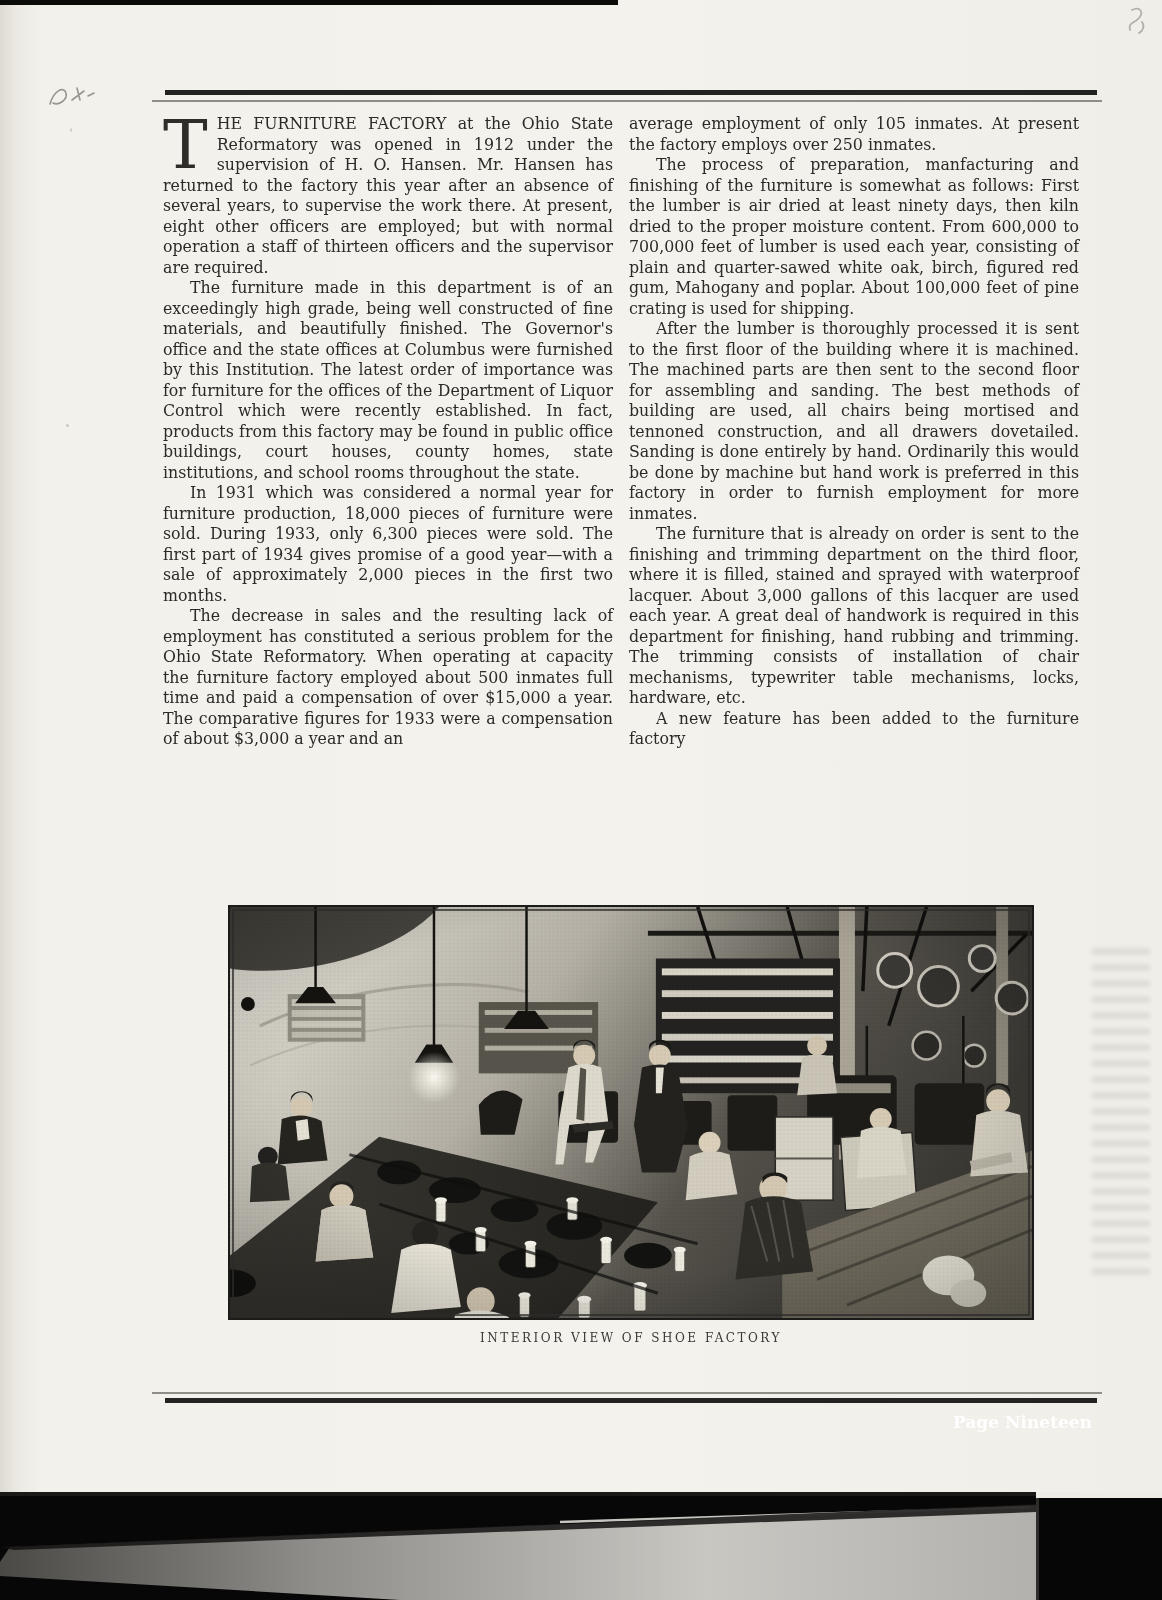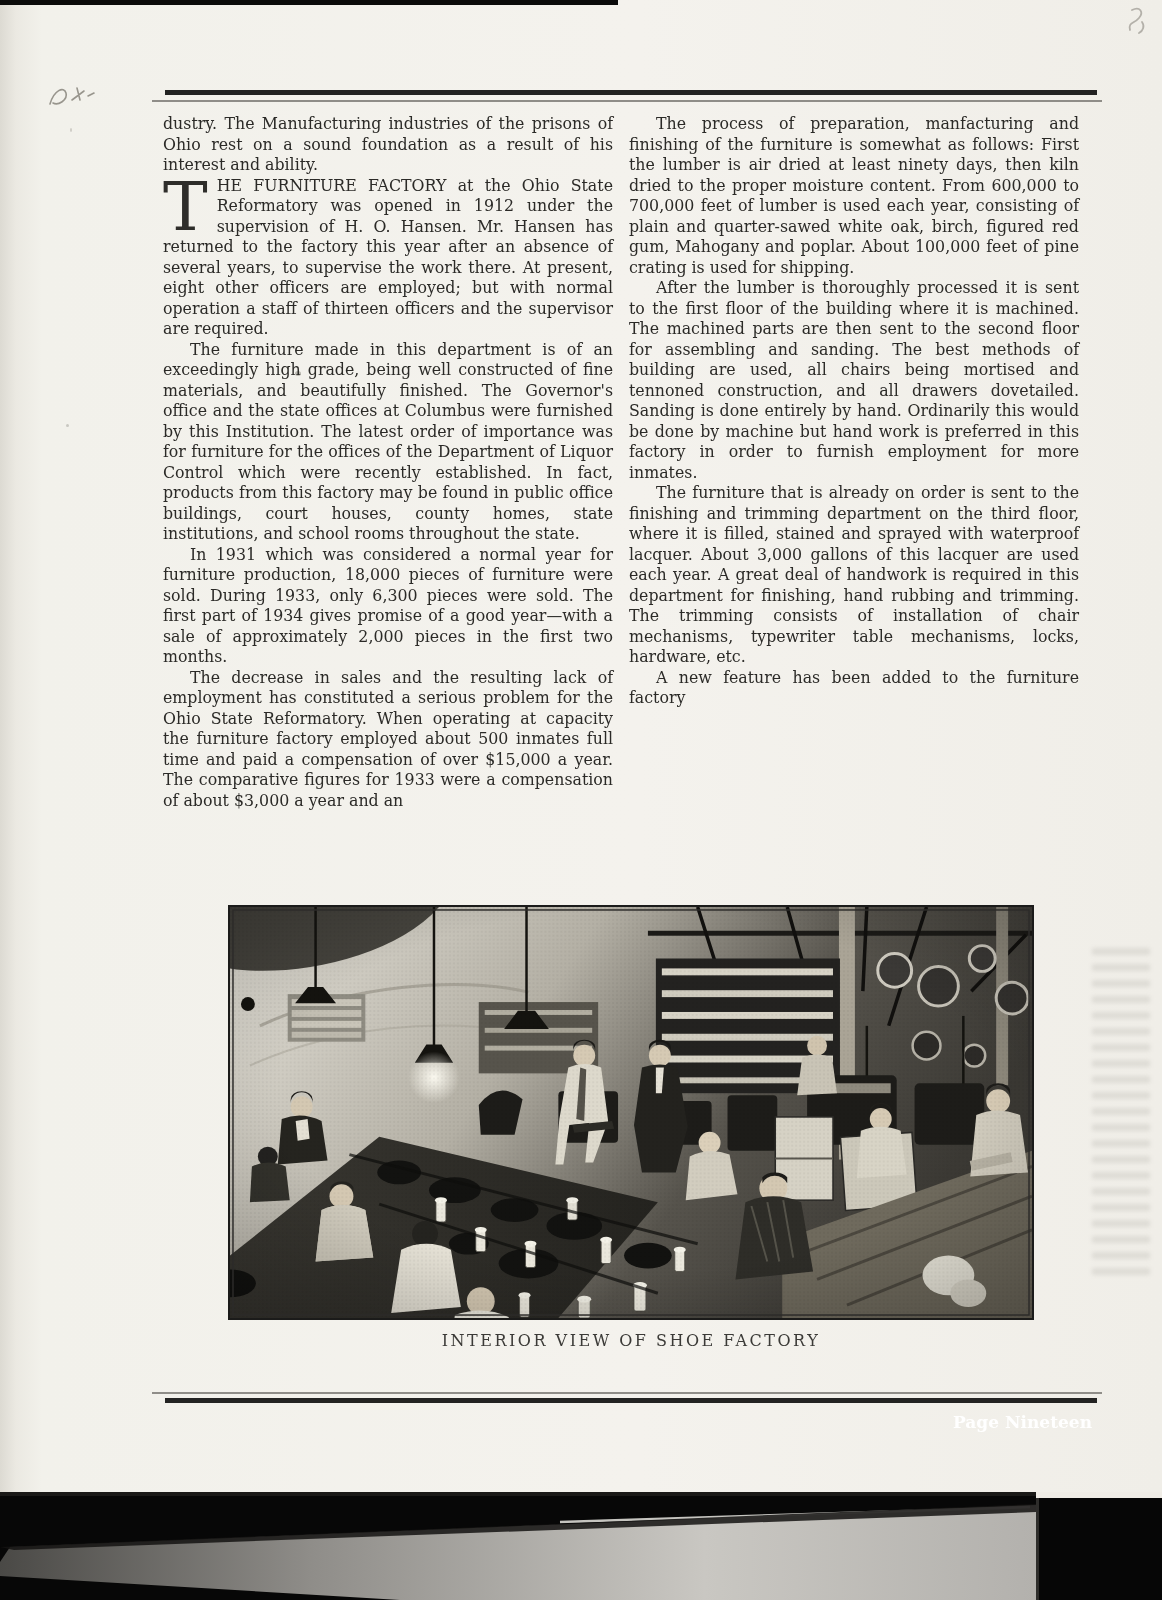--- a/index.html
+++ b/index.html
@@ -21,21 +21,21 @@
   .col p{margin:0;text-indent:27px;}
   .col p.noindent{text-indent:0;}
   .heading{font-size:27px;line-height:30px;text-align:center;margin:15px 0 9px 0;
            font-weight:400;letter-spacing:.5px;color:#343330;}
   .dropcap{float:left;font-size:67px;line-height:52px;padding:5px 9px 0 0;color:#2e2d2a;}
   
   .photo-frame{position:absolute;left:228px;top:905px;width:806px;height:415px;
                border:2px solid #1b1b1a;box-sizing:border-box;background:#8d8a82;}
   .photo-frame svg{display:block;width:100%;height:100%;}
   .caption{position:absolute;left:228px;top:1331px;width:806px;text-align:center;
-           font-size:16px;letter-spacing:2.5px;color:#3b3a37;}
+           font-size:12px;letter-spacing:2.5px;color:#3b3a37;}
   .pagenum{position:absolute;right:70px;top:1412px;font-weight:bold;
            font-size:17px;color:#ffffff;}
   
   .pencil-mark{position:absolute;left:44px;top:78px;}
   .corner-mark{position:absolute;left:1112px;top:4px;}
   .speck{position:absolute;background:#8d8a82;border-radius:50%;opacity:.55;}
   .bleed{position:absolute;left:1092px;top:948px;width:58px;height:330px;opacity:.20;
          filter:blur(2px);
          background:repeating-linear-gradient(180deg,#96938b 0 7px,transparent 7px 16px);}
   .bottom-strip{position:absolute;left:0;top:1492px;width:1162px;height:108px;}
@@ -56,28 +56,28 @@
   </svg>
   <div class="speck" style="left:295px;top:371px;width:6px;height:5px;"></div>
   <div class="speck" style="left:66px;top:424px;width:3px;height:3px;opacity:.4;"></div>
   <div class="speck" style="left:70px;top:128px;width:2px;height:4px;opacity:.35;"></div>
   <div class="bleed"></div>
 
   <div class="rule rule-thick" style="left:165px;top:90px;width:932px;"></div>
   <div class="rule rule-thin" style="left:152px;top:100px;width:950px;"></div>
 
   <div class="col col-left">
-    <p class="noindent">dustry. The Manufacturing industries of the prisons of Ohio rest on a sound foundation as a result of his interest and ability.</p>
     <p class="noindent"><span class="dropcap">T</span><span>HE FURNITURE FACTORY at the Ohio State Reformatory was opened in 1912 under the supervision of H. O. Hansen. Mr. Hansen has returned to the factory this year after an absence of several years, to supervise the work there. At present, eight other officers are employed; but with normal operation a staff of thirteen officers and the supervisor are required.</span></p>
     <p>The furniture made in this department is of an exceedingly high grade, being well constructed of fine materials, and beautifully finished. The Governor's office and the state offices at Columbus were furnished by this Institution. The latest order of importance was for furniture for the offices of the Department of Liquor Control which were recently established. In fact, products from this factory may be found in public office buildings, court houses, county homes, state institutions, and school rooms throughout the state.</p>
     <p>In 1931 which was considered a normal year for furniture production, 18,000 pieces of furniture were sold. During 1933, only 6,300 pieces were sold. The first part of 1934 gives promise of a good year—with a sale of approximately 2,000 pieces in the first two months.</p>
     <p>The decrease in sales and the resulting lack of employment has constituted a serious problem for the Ohio State Reformatory. When operating at capacity the furniture factory employed about 500 inmates full time and paid a compensation of over $15,000 a year. The comparative figures for 1933 were a compensation of about $3,000 a year and an</p>
   </div>
 
   <div class="col col-right">
+    <p class="noindent">average employment of only 105 inmates. At present the factory employs over 250 inmates.</p>
     <p>The process of preparation, manfacturing and finishing of the furniture is somewhat as follows: First the lumber is air dried at least ninety days, then kiln dried to the proper moisture content. From 600,000 to 700,000 feet of lumber is used each year, consisting of plain and quarter-sawed white oak, birch, figured red gum, Mahogany and poplar. About 100,000 feet of pine crating is used for shipping.</p>
     <p>After the lumber is thoroughly processed it is sent to the first floor of the building where it is machined. The machined parts are then sent to the second floor for assembling and sanding. The best methods of building are used, all chairs being mortised and tennoned construction, and all drawers dovetailed. Sanding is done entirely by hand. Ordinarily this would be done by machine but hand work is preferred in this factory in order to furnish employment for more inmates.</p>
     <p>The furniture that is already on order is sent to the finishing and trimming department on the third floor, where it is filled, stained and sprayed with waterproof lacquer. About 3,000 gallons of this lacquer are used each year. A great deal of handwork is required in this department for finishing, hand rubbing and trimming. The trimming consists of installation of chair mechanisms, typewriter table mechanisms, locks, hardware, etc.</p>
     <p>A new feature has been added to the furniture factory</p>
   </div>
 
   <div class="photo-frame">
     <svg viewBox="0 0 806 415" preserveAspectRatio="none">
       <defs>
         <linearGradient id="bgw" x1="0" y1="0" x2="1" y2="0.35">

